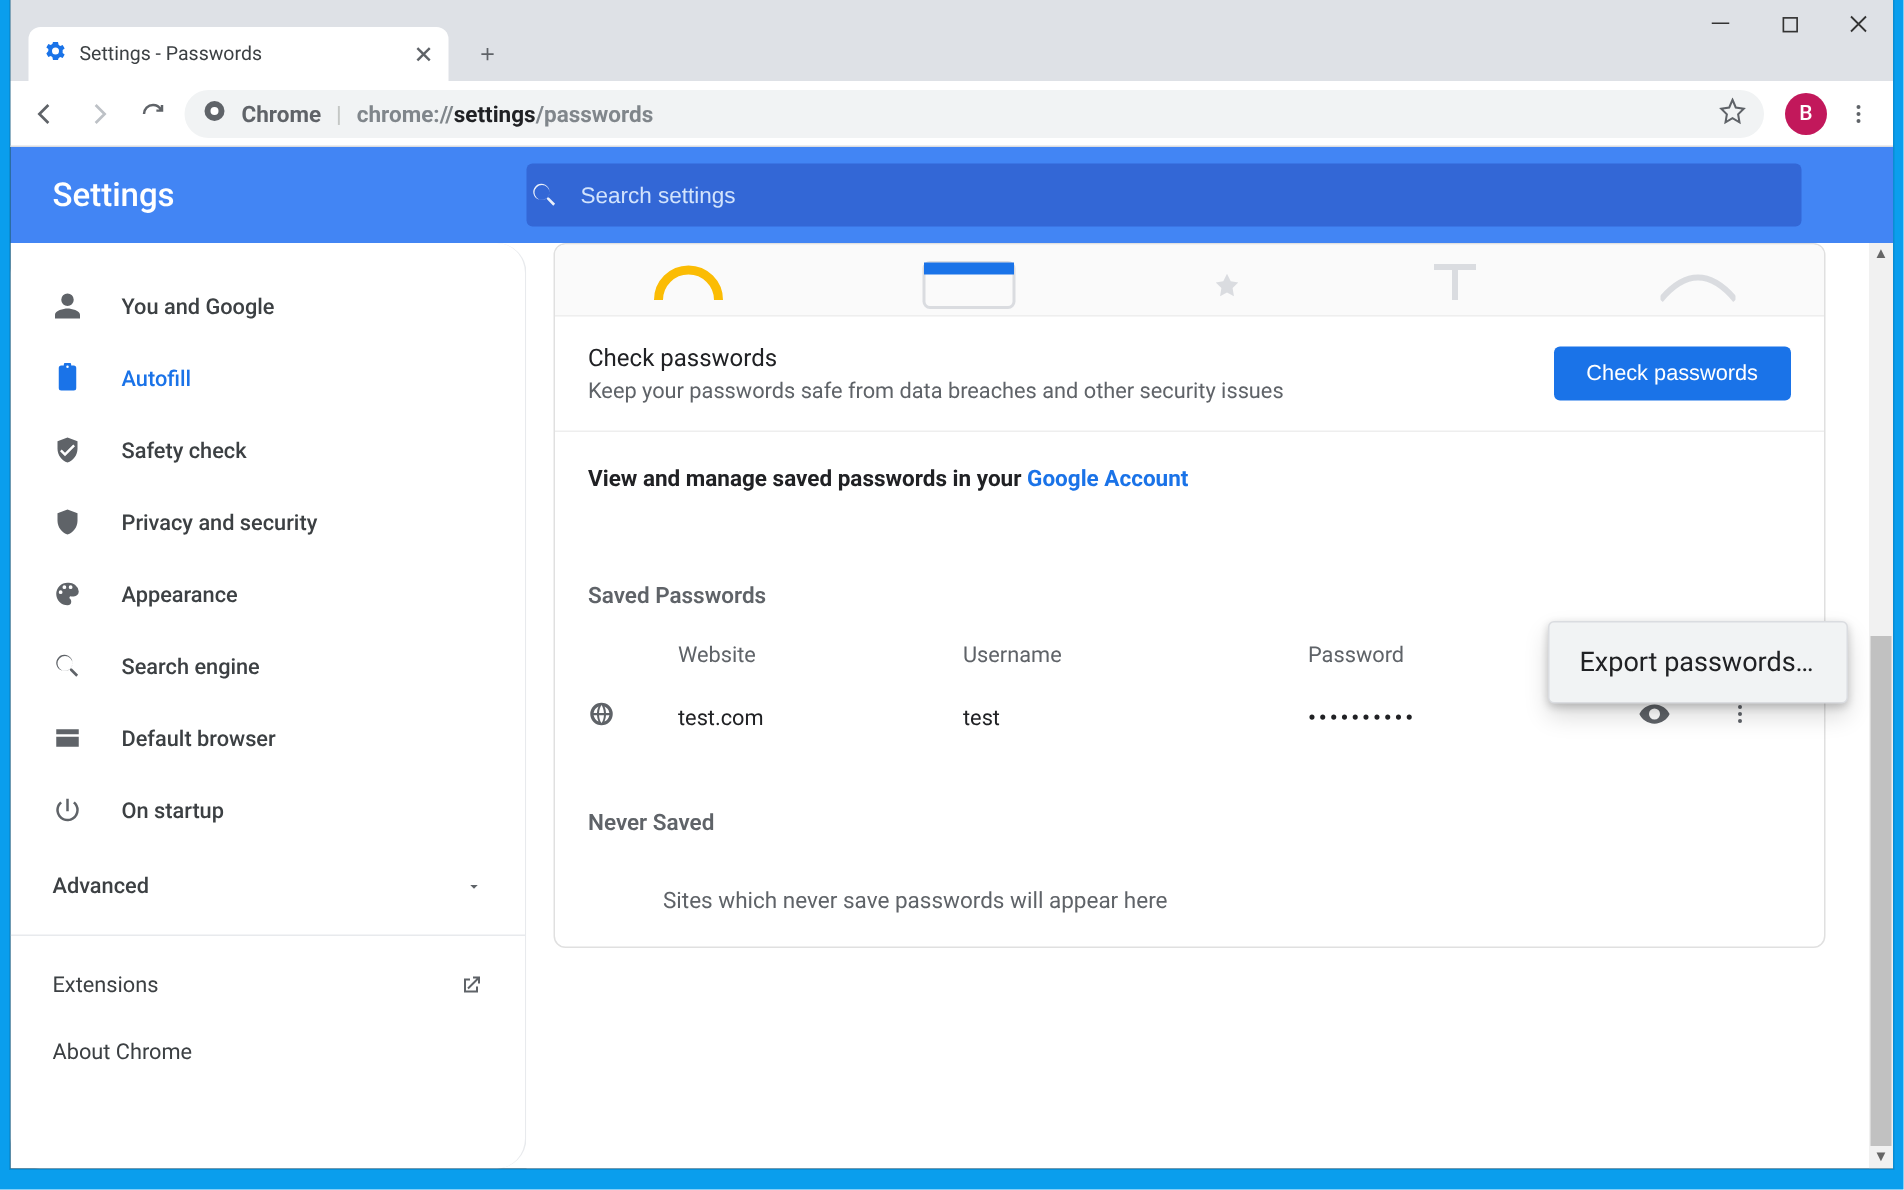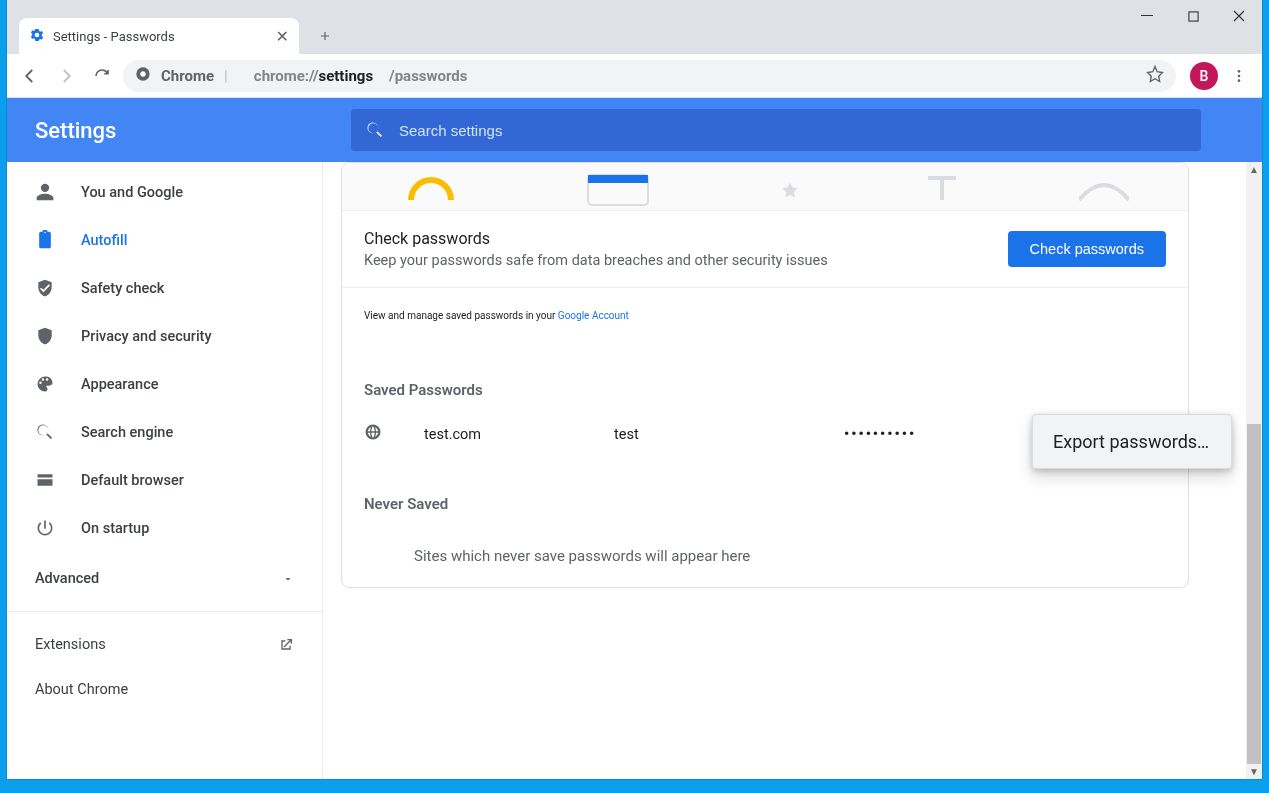--- a/index.html
+++ b/index.html
@@ -82,21 +82,21 @@
     display: flex;
     align-items: center;
     padding: 0 12px;
     gap: 10px;
     font-size: 15px;
     font-weight: bold;
   }
   .omnibox .chrome-label { color: #5f6368; }
   .omnibox .divider { color: #c4c7c5; }
   .omnibox .url-dark { color: #202124; }
-  .omnibox .url-light { color: #80868b; margin-left: 16px; }
+  .omnibox .url-light { color: #80868b; }
   .star { color: #5f6368; margin-left: auto; }
   .avatar {
     width: 28px; height: 28px;
     border-radius: 50%;
     background: #c2185b;
     color: #fff;
     display: flex; align-items: center; justify-content: center;
     font-size: 14px;
     font-weight: 500;
     margin-left: 8px;
@@ -124,47 +124,48 @@
     width: 316px;
   }
   .search-wrap {
     flex: 1;
     max-width: 850px;
     height: 42px;
     background: #3367d6;
     border-radius: 4px;
     display: flex;
     align-items: center;
-    padding: 0 14px;
+    padding: 0 2px;
     gap: 14px;
   }
   .search-wrap svg { color: #fff; opacity: 0.9; }
   .search-wrap input {
     flex: 1;
     background: transparent;
     border: none;
     outline: none;
     color: #fff;
     font-size: 15px;
   }
   .search-wrap input::placeholder { color: #d2e3fc; }
   .body-row {
     flex: 1;
     display: flex;
     overflow: hidden;
     background: #fff;
   }
   .sidebar {
-    width: 316px;
+    width: 344px;
     background: #fff;
     border-right: 1px solid #e8eaed;
-    padding-top: 6px;
+    padding-top: 18px;
     font-size: 14.5px;
     color: #3c4043;
     overflow-y: auto;
+    border-radius: 20px;
   }
   .nav-item {
     display: flex;
     align-items: center;
     height: 48px;
     padding-left: 28px;
     gap: 26px;
     cursor: pointer;
   }
   .nav-item.active { color: #1a73e8; }
@@ -219,22 +220,23 @@
   .btn-primary {
     background: #1a73e8; color:#fff;
     border:none; border-radius:4px;
     padding: 10px 22px;
     font-size: 14.5px; font-weight:500;
     cursor:pointer;
     margin-left:auto;
   }
   .manage-row {
     padding: 22px;
-    font-size: 10px;
+    font-size: 15px;
     color: #202124;
+    font-weight: bold;
   }
   .manage-row a { color:#1a73e8; text-decoration:none; }
   .section-title {
     padding: 38px 22px 12px 22px;
     font-size: 15px;
     color:#5f6368;
     font-weight: 600;
   }
   .pw-head, .pw-row {
     display: grid;
@@ -465,20 +467,28 @@
                 <div class="h">Check passwords</div>
                 <div class="s">Keep your passwords safe from data breaches and other security issues</div>
               </div>
               <button class="btn-primary">Check passwords</button>
             </div>
             <div class="manage-row">
               <span>View and manage saved passwords in your </span><a href="#">Google Account</a>
             </div>
 
             <div class="section-title">Saved Passwords</div>
+            <div class="pw-head">
+              <span></span>
+              <span>Website</span>
+              <span>Username</span>
+              <span>Password</span>
+              <span></span>
+                <span></span>
+            </div>
             <div class="pw-row">
               <span class="globe"><svg width="18" height="18" viewBox="0 0 24 24" fill="currentColor">
                     <path d="M12 2a10 10 0 1010 10A10 10 0 0012 2zm7 9h-3a16 16 0 00-1.3-5.6A8 8 0 0119 11zM12 4c1 1.4 2 3.9 2.2 7H9.8C10 7.9 11 5.4 12 4zM5 13h3a16 16 0 001.3 5.6A8 8 0 015 13zm3-2H5a8 8 0 014.3-5.6A16 16 0 008 11zm4 9c-1-1.4-2-3.9-2.2-7h4.4C14 16.1 13 18.6 12 20zm2.7-1.4A16 16 0 0016 13h3a8 8 0 01-4.3 5.6z"></path>
                   </svg></span>
               <span>test.com</span>
               <span>test</span>
               <span style="letter-spacing:2px; font-weight:bold;">••••••••••</span>
               <span class="eye"><svg width="22" height="22" viewBox="0 0 24 24" fill="currentColor">
                     <path d="M12 5C7 5 2.73 8.11 1 12c1.73 3.89 6 7 11 7s9.27-3.11 11-7c-1.73-3.89-6-7-11-7zm0 11a4 4 0 114-4 4 4 0 01-4 4z"></path>
                   </svg></span>

